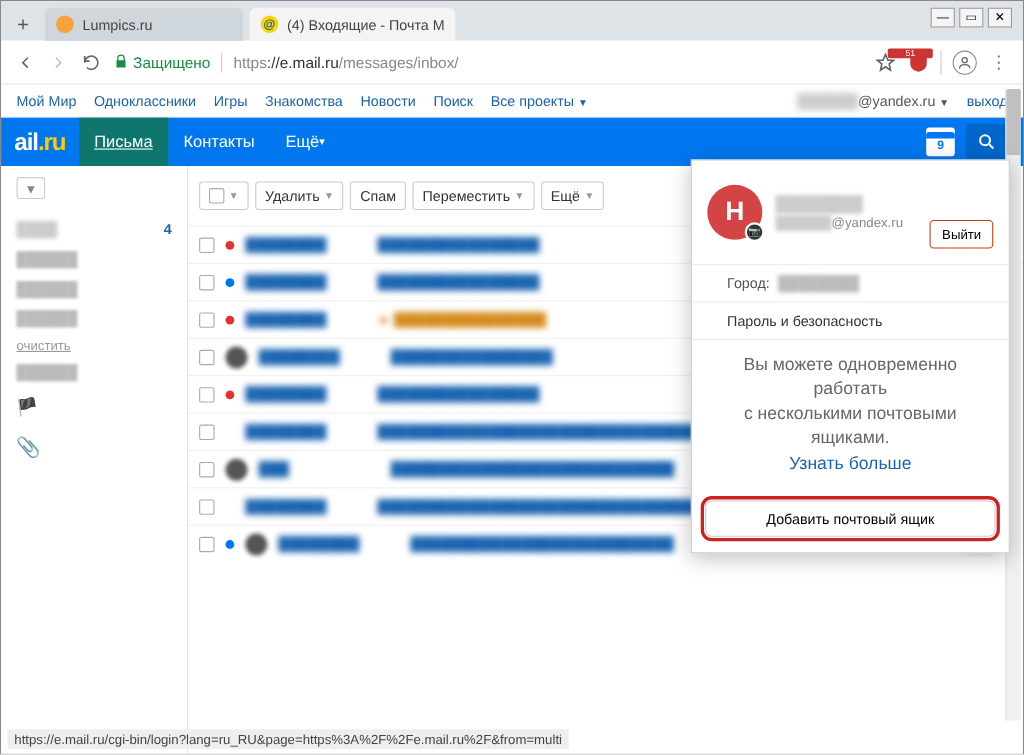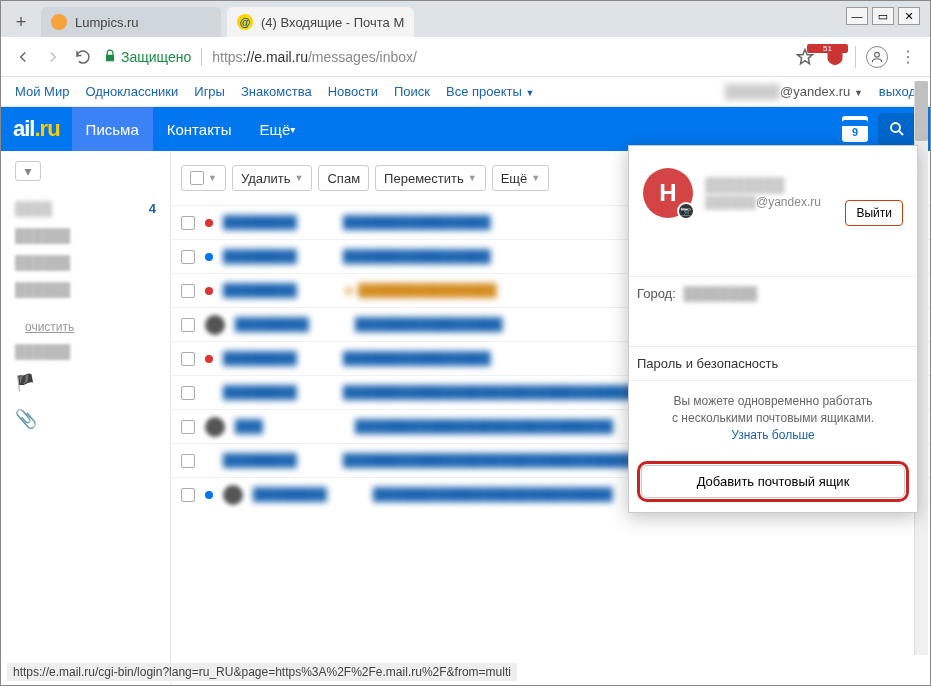--- a/index.html
+++ b/index.html
@@ -34,34 +34,34 @@
   .portal-bar a { color: #1a63b0; text-decoration: none; cursor:pointer; }
   .portal-bar .spacer { flex: 1; }
   .portal-bar .account { color: #555; cursor:pointer;}
   .portal-bar .grey { color: #aaa; }
 
   
   .blue-nav { height: 44px; background: #0077ee; display: flex; align-items: center; color: #fff; }
   .logo { padding: 0 12px; font-size: 22px; font-weight: bold; letter-spacing:-1px;}
   .logo .ru { color: #ffcc00; }
   .nav-item { padding: 0 14px; height: 100%; display:flex; align-items:center; font-size:15px; cursor:pointer;}
-  .nav-item.active { background: #3b82f6; }
+  .nav-item.active { background: #0f766e; text-decoration: underline; }
   .nav-right { margin-left: auto; display:flex; align-items:center; gap:10px; padding-right:14px;}
   .cal-icon { width:26px; height:26px; background:#fff; color:#0077ee; border-radius:3px; display:flex; flex-direction:column; align-items:center; justify-content:center; font-size:11px; font-weight:bold; cursor:pointer;}
   .search-btn { width:38px; height:32px; background:#0066cc; border-radius:4px; display:flex; align-items:center; justify-content:center; cursor:pointer;}
   .search-btn svg { stroke:#fff; fill:none; width:18px; height:18px; stroke-width:2.5;}
 
   
   .content { display: flex; height: calc(100% - 36px - 40px - 30px - 44px); background:#f7f7f7;}
   .left-col { width: 170px; background: #fff; padding: 10px 0; font-size:13px; border-right:1px solid #e5e5e5;}
   .left-col .small-btn { width:26px; height:20px; border:1px solid #ccc; border-radius:3px; margin:0 0 14px 14px; display:flex; align-items:center; justify-content:center; color:#888; cursor:pointer; font-size:14px;}
   .folder { padding: 6px 14px; display:flex; justify-content:space-between; align-items:center; color:#bbb; filter: blur(1.5px);}
   .folder .count { color:#1a63b0; font-weight:bold; filter:none;}
   .folder.unblur { filter:none; }
-  .clear-link { color:#999; font-size:12px; padding:4px 24px; text-decoration:underline; cursor:pointer;margin-top:13px;}
+  .clear-link { color:#999; font-size:12px; padding:4px 14px; text-decoration:underline; cursor:pointer;}
   .flag-icon { color:#d33; padding:8px 14px; font-size:16px;}
   .clip-icon { color:#888; padding:8px 14px; font-size:18px;}
 
   .main-col { flex: 1; background:#fff; position:relative;}
   .toolbar { height: 34px; margin:10px; display:flex; align-items:center; gap:6px;}
   .tbtn { height:26px; padding:0 8px; border:1px solid #ccc; border-radius:3px; background:#fff; font-size:13px; color:#333; display:flex; align-items:center; gap:4px; cursor:pointer;}
   .tbtn .arrow { color:#999; font-size:9px;}
   .toolbar .spacer { flex:1; }
 
   .msg-list { }
@@ -79,24 +79,24 @@
 
   
   .popup { position:absolute; top:-6px; right:12px; width:290px; background:#fff; border:1px solid #ccc; box-shadow:0 4px 18px rgba(0,0,0,0.25); z-index:100; font-size:13px;}
   .popup-head { display:flex; padding:14px; gap:12px; align-items:center;}
   .avatar { width:50px; height:50px; border-radius:50%; background:#d54444; color:#fff; display:flex; align-items:center; justify-content:center; font-size:24px; font-weight:bold; position:relative;}
   .avatar .cam { position:absolute; bottom:-2px; right:-2px; background:#333; color:#fff; width:18px; height:18px; border-radius:50%; border:2px solid #fff; font-size:9px; display:flex; align-items:center; justify-content:center;}
   .user-info { flex:1;}
   .user-name { color:#ccc; filter:blur(2px); font-size:14px; margin-bottom:2px;}
   .user-email { color:#888; font-size:12px;}
   .logout-btn { border:1px solid #c2410c; border-radius:4px; padding:5px 10px; font-size:12px; cursor:pointer; align-self:flex-start;margin-top:40px;}
-  .popup-item { padding:9px 8px; border-top:1px solid #eee; color:#333; cursor:pointer;margin-top:36px;}
+  .popup-item { padding:9px 32px; border-top:1px solid #eee; color:#333; cursor:pointer;}
   .popup-item.city span.label { color:#555;}
   .popup-item.city span.val { color:#bbb; filter:blur(2px); margin-left:4px;}
-  .popup-info { padding:12px 16px; text-align:center; color:#666; font-size:12px; line-height:1.4; border-top:1px solid #eee;}
+  .popup-info { padding:12px 16px; text-align:center; color:#666; font-size:16px; line-height:1.4; border-top:1px solid #eee;}
   .popup-info a { color:#1a63b0; cursor:pointer;margin-top:11px;}
   .popup-add { margin:10px 12px 14px 12px; padding:8px; text-align:center; border:1px solid #ccc; border-radius:4px; cursor:pointer; font-size:13px;}
   .popup-add.highlighted { outline: 3px solid #c22; outline-offset: 1px; border-radius:6px;}
 
   .status-bar { position:absolute; bottom:4px; left:6px; font-size:12px; color:#444; background:#eee; padding:2px 6px;}
 
   .right-scrollbar { position:absolute; right:2px; top:80px; bottom:30px; width:14px; background:#f0f0f0; border-left:1px solid #ddd;}
   .right-scrollbar .thumb { position:absolute; top:0; width:100%; height:60px; background:#c0c0c0; border-radius:2px;}
 </style>
 </head>

